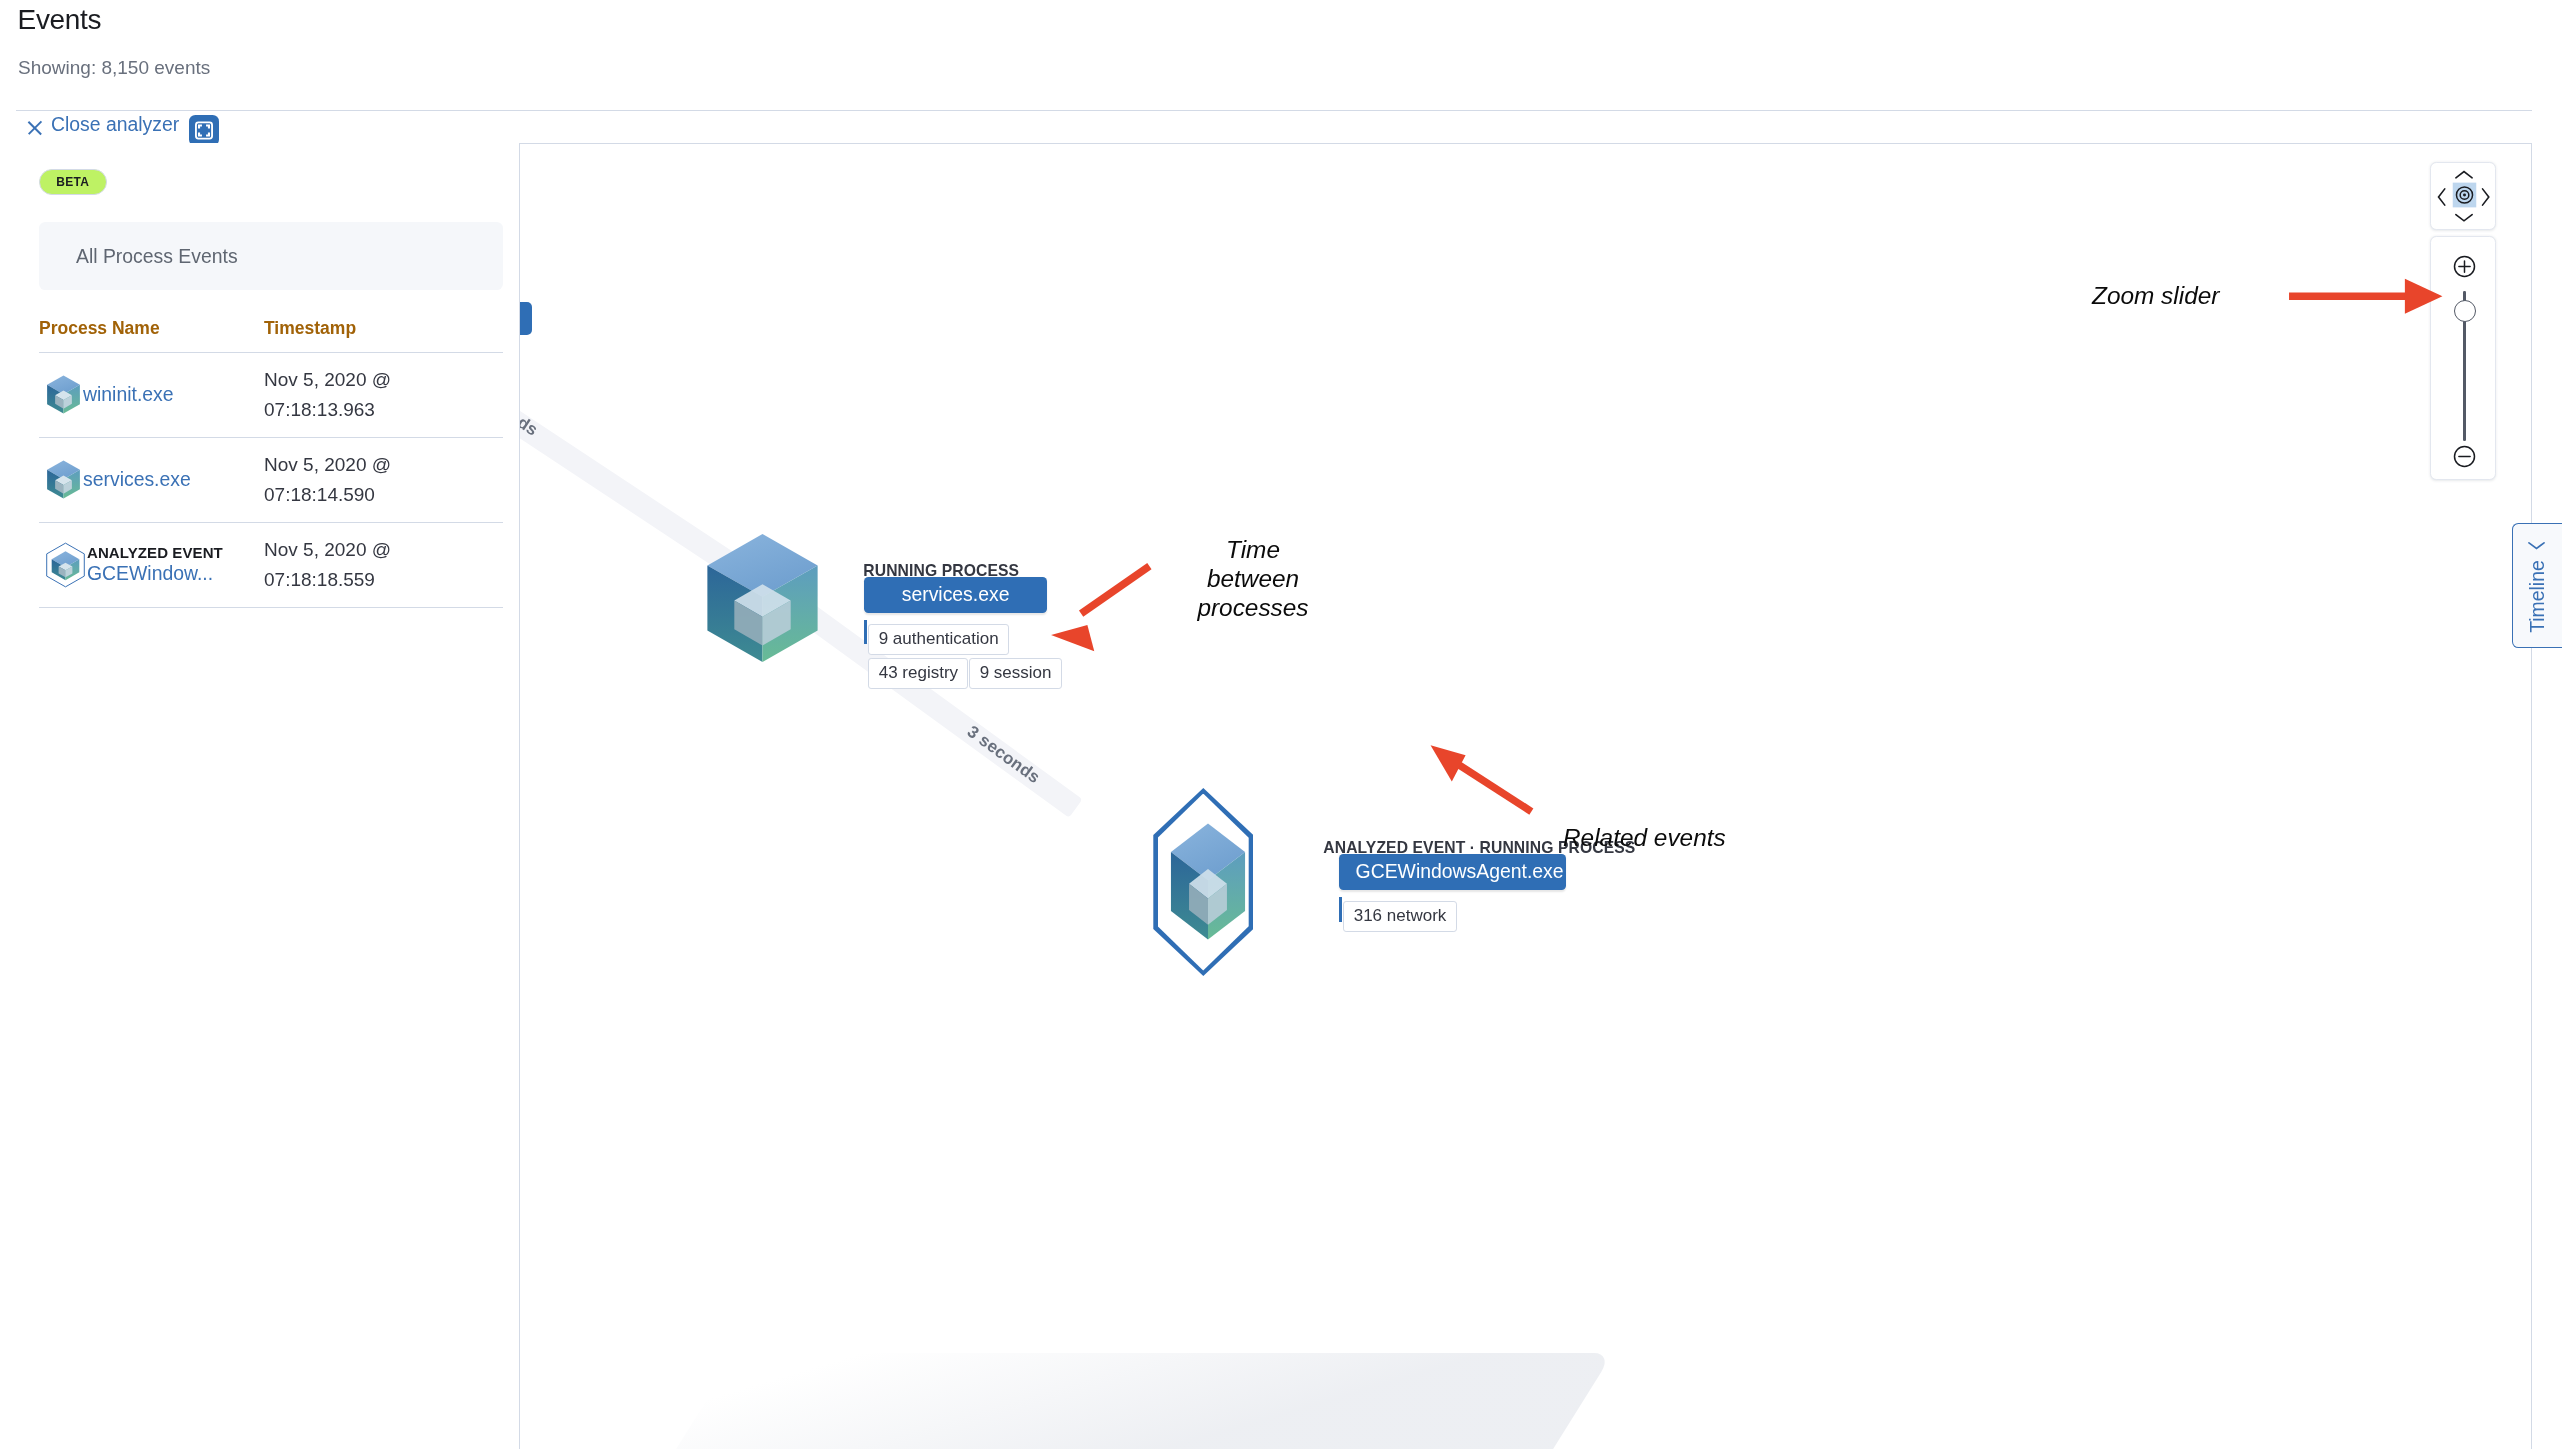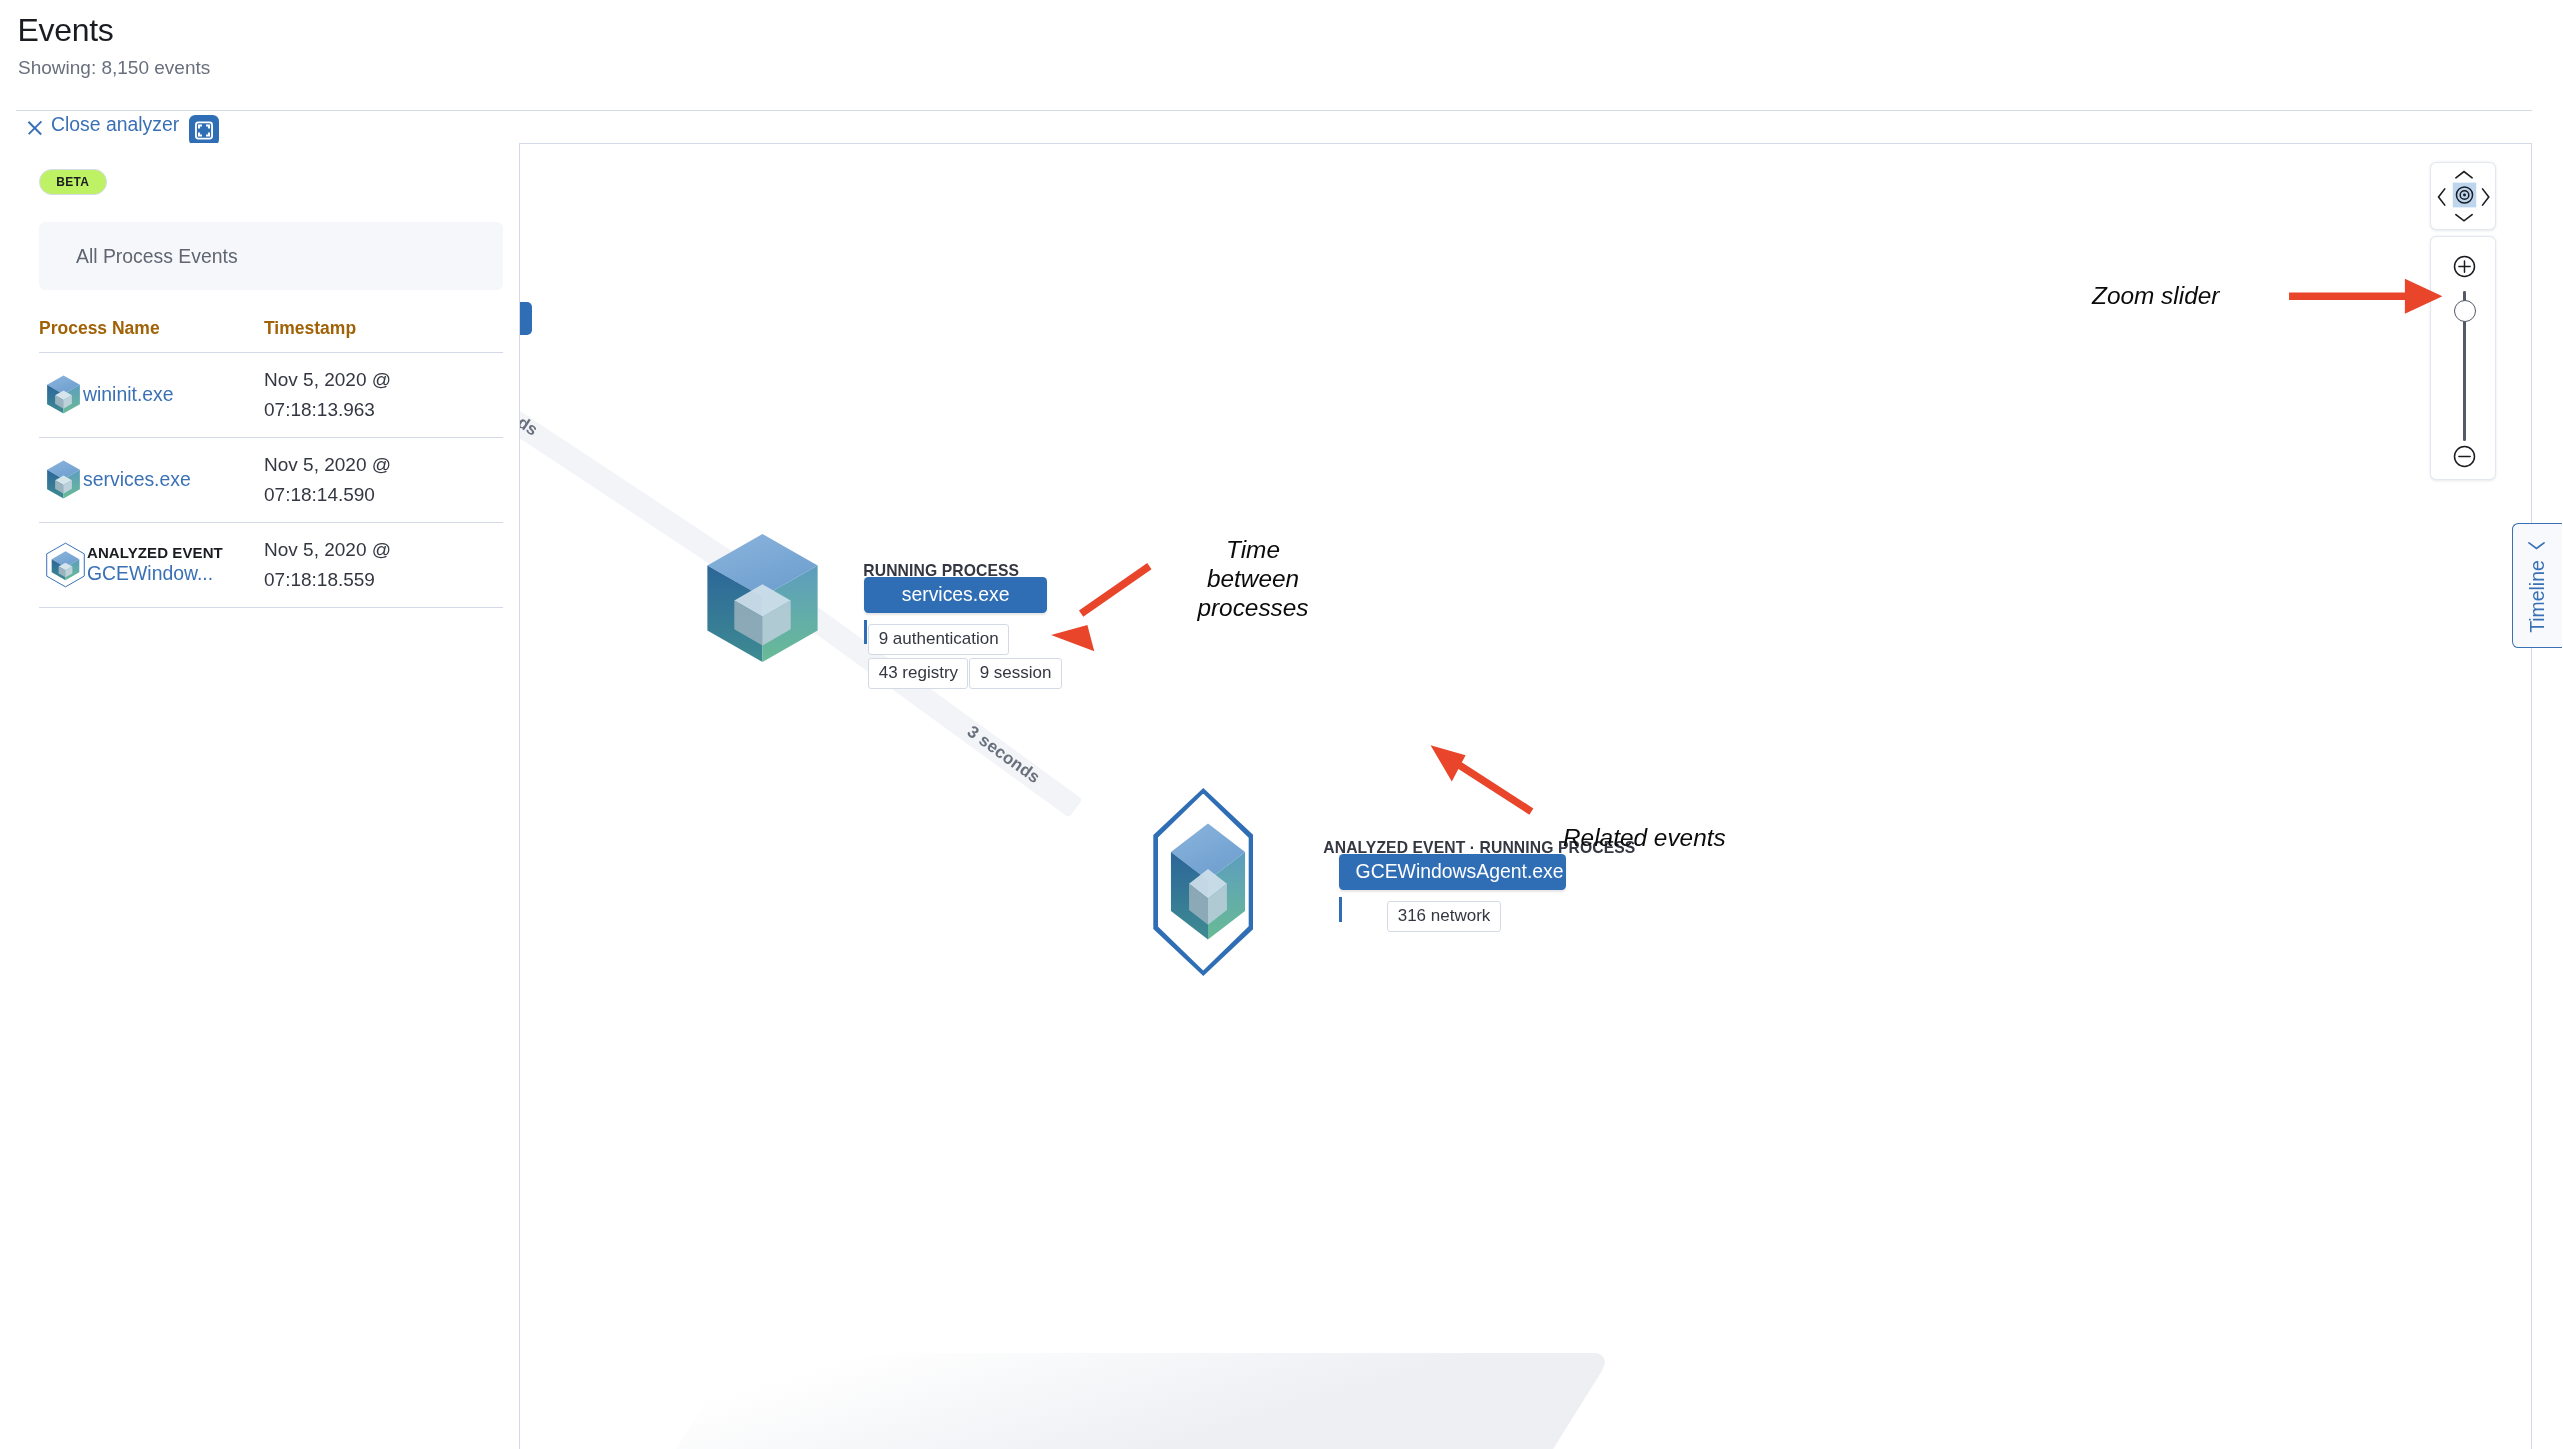--- a/index.html
+++ b/index.html
@@ -21,25 +21,24 @@
   #page-header {
     position: absolute;
     left: 0; top: 0;
     width: 2563px;
     height: 111px;
   }
   #page-title {
     position: absolute;
     left: 17.5px;
     top: 4.4px;
-    font-size: 32px;
+    font-size: 28px;
     font-weight: 400;
     color: #1a1c21;
     letter-spacing: -0.3px;
-    margin-top: 8px;
   }
   #showing-count {
     position: absolute;
     left: 18px;
     top: 57px;
     font-size: 19px;
     color: #69707d;
     font-weight: 400;
   }
   #header-divider {
@@ -496,21 +495,21 @@
       <polygon points="7,58 95,108 95,212 7,162" fill="url(#cubeLeft2)"></polygon>
       <polygon points="183,58 183,162 95,212 95,108" fill="url(#cubeRight2)"></polygon>
       <polygon points="95,88 140,114 95,140 50,114" fill="#cfe0ea" opacity="0.92"></polygon>
       <polygon points="50,114 95,140 95,186 50,160" fill="#93adb9" opacity="0.92"></polygon>
       <polygon points="140,114 140,160 95,186 95,140" fill="#b5ccd6" opacity="0.92"></polygon>
     </svg>
   </div>
   <div class="node-kicker" style="left:1306px; top:695px;">ANALYZED EVENT · RUNNING PROCESS</div>
   <div class="node-name-pill" style="left:1322px; top:710px; width:194px;">GCEWindowsAgent.exe</div>
   <div class="node-stub" style="left:1322px; top:753px; height:25px;"></div>
-  <div class="related-pill" style="left:1326px; top:757px;margin-left:44px;">316 network</div>
+  <div class="related-pill" style="left:1326px; top:757px;">316 network</div>
 
 </div>
 
 <div id="process-panel"></div>
 
 <div id="beta-badge">BETA</div>
 
 <div id="process-filter">
   <span id="process-filter-label">All Process Events</span>
 </div>

